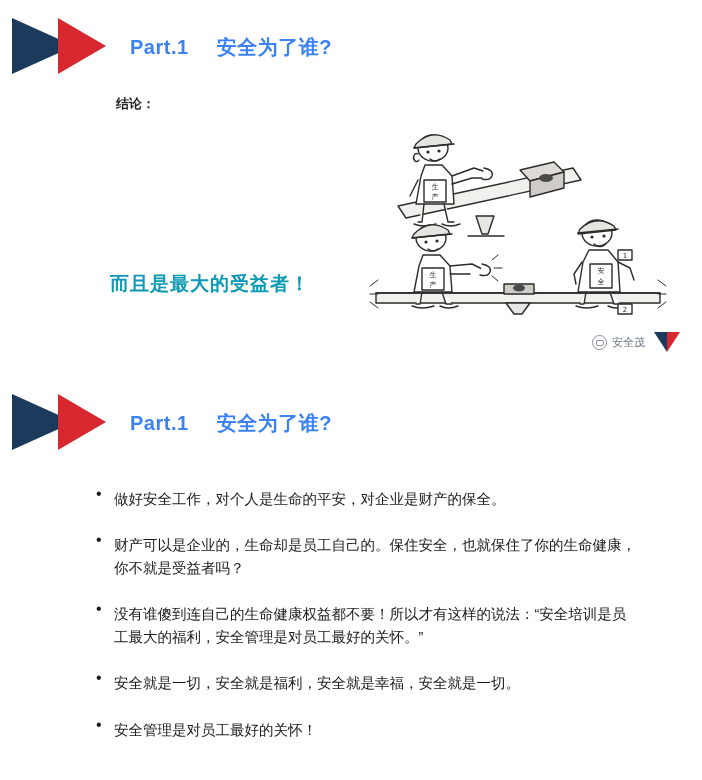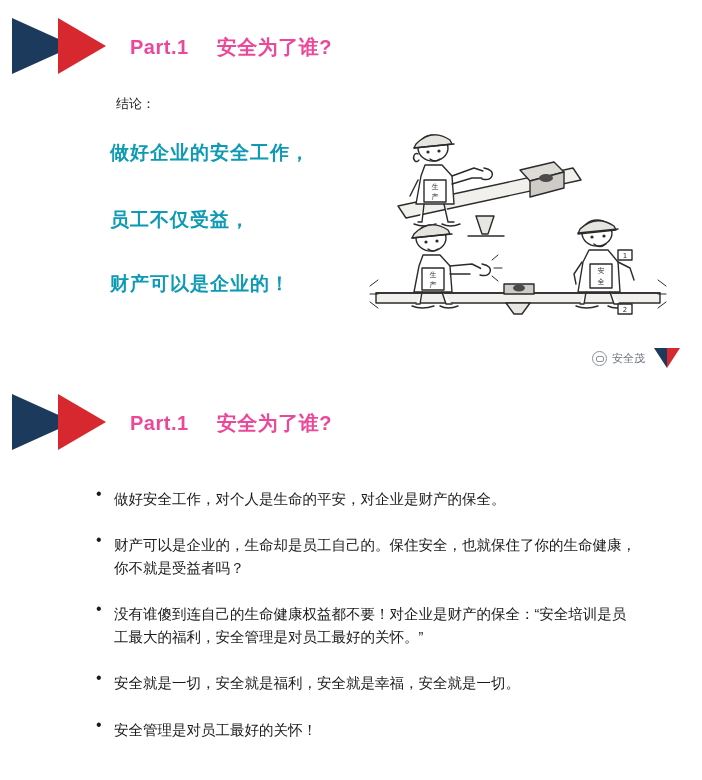--- a/index.html
+++ b/index.html
@@ -46,35 +46,36 @@
     border-top: 28px solid transparent;
     border-bottom: 28px solid transparent;
     border-left: 48px solid #d7282f;
   }
 
   .slide-title {
     position: absolute;
     font-family: "Liberation Sans", sans-serif;
     font-weight: bold;
     font-size: 20px;
-    color: #ec4899;
+    color: #3b82f6;
     letter-spacing: 0.5px;
     white-space: nowrap;
   }
   .slide-title .part {
     margin-right: 22px;
   }
 
   
   #conclusion-label {
     position: absolute;
     left: 116px;
     top: 95px;
     font-size: 13px;
     color: #222;
+    font-weight: bold;
   }
   .teal-line {
     position: absolute;
     left: 110px;
     color: #0c9ab5;
     font-weight: bold;
     font-size: 19px;
     letter-spacing: 1px;
     white-space: nowrap;
   }
@@ -166,23 +167,21 @@
     <span class="red"></span>
   </div>
 
   <div class="slide-title" style="left:130px; top:34px;">
     <span class="part">Part.1</span>
     <span>安全为了谁?</span>
   </div>
 
   <div id="conclusion-label">结论：</div>
 
-  <div class="teal-line" id="teal-1">做好企业的安全工作，</div>
-  <div class="teal-line" id="teal-2">员工不仅受益，</div>
-  <div class="teal-line" id="teal-3">财产可以是企业的！</div>
+  <div class="teal-line" id="teal-3">而且是最大的受益者！</div>
 
   <div class="cartoon">
     <svg width="300" height="230" viewBox="0 0 300 230" xmlns="http://www.w3.org/2000/svg">
       <g fill="none" stroke="#2b2b2b" stroke-width="1.4" stroke-linecap="round" stroke-linejoin="round">
 
         <path d="M30 118 L205 80 L213 92 L38 130 Z" fill="#f2f0ec"></path>
 
         <path d="M108 128 L126 128 L120 146 L114 146 Z" fill="#e8e6e2"></path>
         <path d="M100 148 L136 148"></path>
 
@@ -267,21 +266,21 @@
         <path d="M242 204 L246 216 L252 216" fill="#ffffff"></path>
         <path d="M208 218 q10 4 22 0"></path>
         <path d="M240 218 q8 4 18 0"></path>
 
         <rect x="250" y="216" width="14" height="10" fill="#ffffff"></rect>
         <text x="257" y="224" font-size="7" fill="#2b2b2b" stroke="none" text-anchor="middle" font-family="DejaVu Sans, sans-serif">2</text>
       </g>
     </svg>
   </div>
 
-  <div class="watermark" style="left:592px; top:348px;">
+  <div class="watermark" style="left:592px; top:332px;">
     <span class="wm-circle"></span>
     <span>安全茂</span>
     <span class="wm-mark">
       <span class="l"></span>
         <span class="r"></span>
     </span>
   </div>
 </section>
 
 <section class="slide" id="slide-2">
@@ -300,21 +299,21 @@
     <div class="bullet">
       <span class="dot">•</span>
       <span class="txt">做好安全工作，对个人是生命的平安，对企业是财产的保全。</span>
     </div>
     <div class="bullet">
       <span class="dot">•</span>
       <span class="txt">财产可以是企业的，生命却是员工自己的。保住安全，也就保住了你的生命健康，你不就是受益者吗？</span>
     </div>
     <div class="bullet">
       <span class="dot">•</span>
-      <span class="txt">没有谁傻到连自己的生命健康权益都不要！对企业是财产的保全：“安全培训是员工最大的福利，安全管理是对员工最好的关怀。”</span>
+      <span class="txt">没有谁傻到连自己的生命健康权益都不要！所以才有这样的说法：“安全培训是员工最大的福利，安全管理是对员工最好的关怀。”</span>
     </div>
     <div class="bullet">
       <span class="dot">•</span>
       <span class="txt">安全就是一切，安全就是福利，安全就是幸福，安全就是一切。</span>
     </div>
     <div class="bullet">
       <span class="dot">•</span>
       <span class="txt">安全管理是对员工最好的关怀！</span>
     </div>
   </div>

